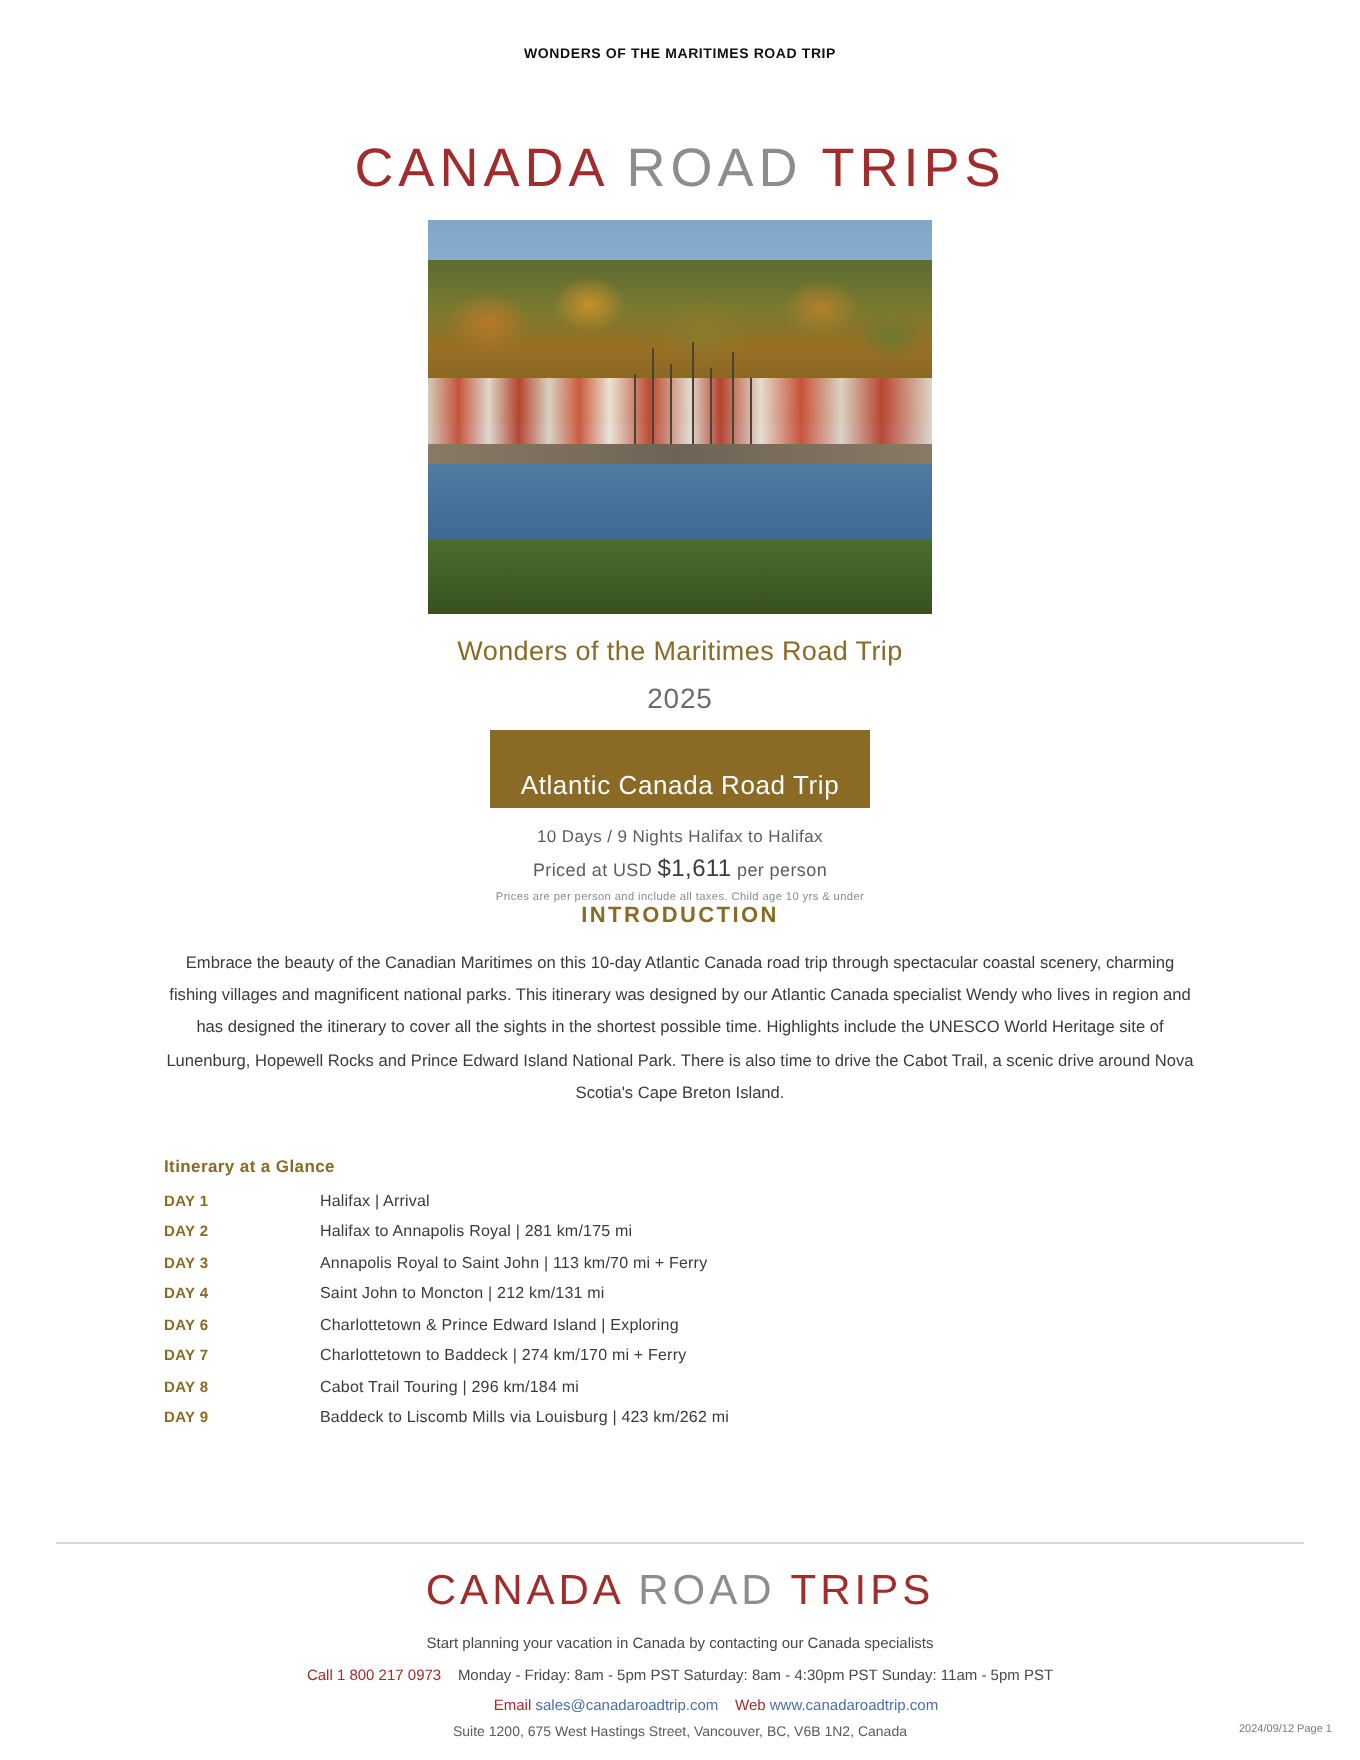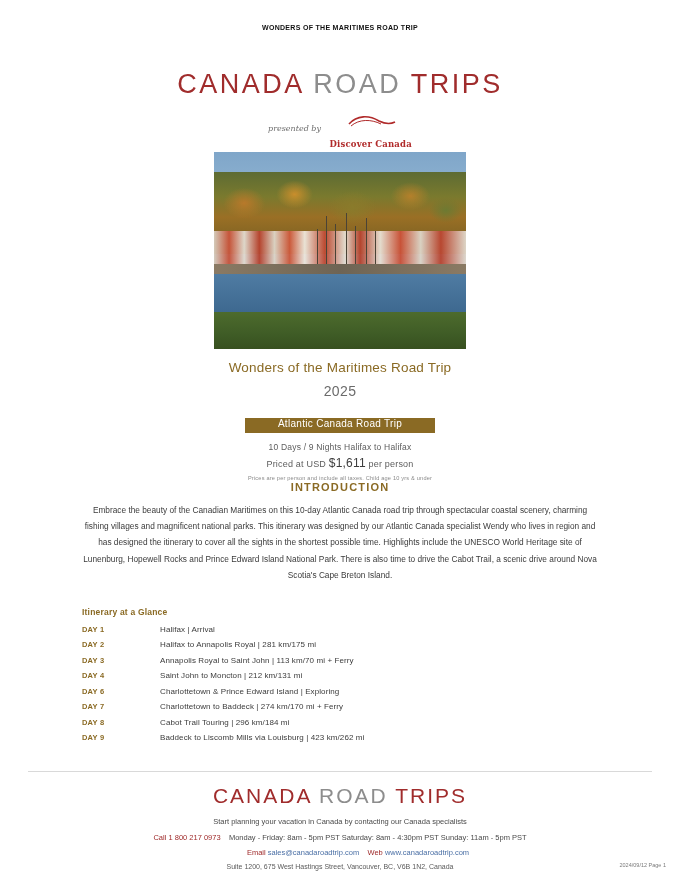--- a/index.html
+++ b/index.html
@@ -155,27 +155,27 @@
     letter-spacing: 0.2px;
   }
   .trip-year {
     text-align: center;
     color: #6b6b6b;
     font-size: 14px;
     margin-top: 8px;
     letter-spacing: 0.4px;
   }
   .region-badge {
-    margin: 19px auto 0 auto;
+    margin: 8px auto 0 auto;
     width: 190px;
     background: #8a6a24;
     color: #ffffff;
-    font-size: 10px;
-    text-align: center;
-    padding: 0 0 4px 0;
+    font-size: 13px;
+    text-align: center;
+    padding: 20px 0 4px 0;
     letter-spacing: 0.3px;
   }
   .trip-meta {
     text-align: center;
     color: #5d5d5d;
     font-size: 8.5px;
     margin-top: 9px;
     letter-spacing: 0.2px;
   }
   .trip-price {
@@ -308,30 +308,20 @@
 
   <div class="doc-header">WONDERS OF THE MARITIMES ROAD TRIP</div>
 
   <div class="brand-block">
     <div class="brand-title">
       <span class="brand-canada">CANADA</span>
       <span class="brand-road">ROAD</span>
       <span class="brand-trips">TRIPS</span>
     </div>
 
-    <div class="presented">
-      <span class="presented-by">presented by</span>
-      <span class="presented-logo">
-        <svg width="52" height="22" viewBox="0 0 52 22">
-          <path d="M4 12 C12 3, 24 3, 34 9 C40 12, 46 12, 50 10" fill="none" stroke="#b02a2a" stroke-width="1.6"></path>
-          <path d="M6 14 C14 7, 26 7, 36 12" fill="none" stroke="#b02a2a" stroke-width="1"></path>
-        </svg>
-        <div class="logo-name">Discover Canada</div>
-      </span>
-    </div>
   </div>
 
   <div class="hero">
     <div class="sky"></div>
     <div class="treeline"></div>
     <div class="treeblobs"></div>
     <div class="village"></div>
     <div class="masts">
       <i style="left:10%;height:70%"></i>
       <i style="left:22%;height:92%"></i>

